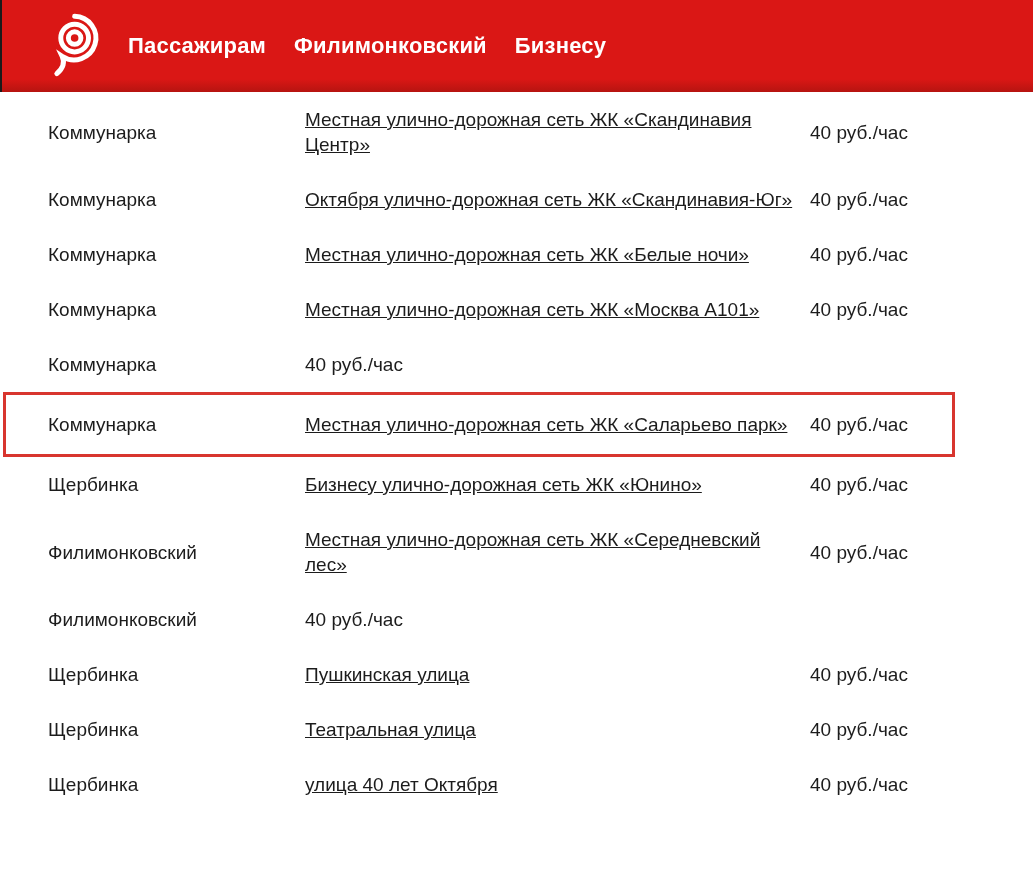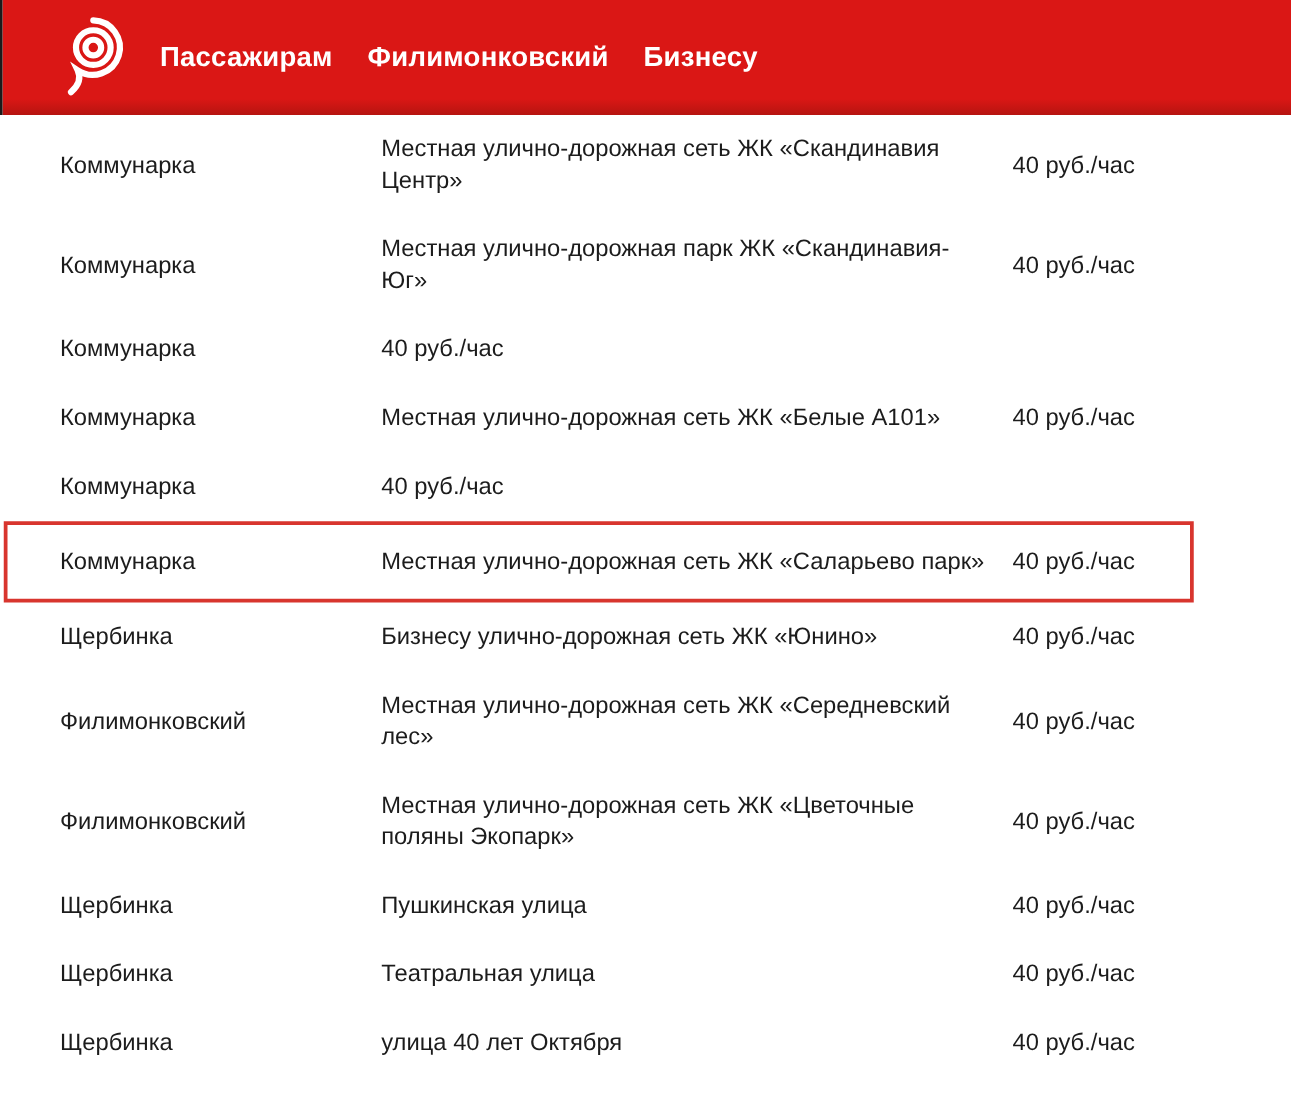--- a/index.html
+++ b/index.html
@@ -41,21 +41,21 @@
     position: relative;
     display: grid;
     grid-template-columns: 257px 505px 1fr;
     align-items: center;
     padding: 15px 14px 15px 48px;
     font-size: 19px;
     line-height: 25px;
   }
   .t-row.highlighted { padding-top: 20px; padding-bottom: 20px; }
   .cell-district { white-space: nowrap; }
-  .cell-street   { max-width: 490px; }
+  .cell-street   { max-width: 490px; text-decoration: underline; }
   .cell-price    { white-space: nowrap; }
   .highlight-rect {
     position: absolute;
     top: 0; bottom: 0; left: 3px; right: 78px;
     border: 3px solid #d8352e;
     pointer-events: none;
   }
 </style>
 </head>
 <body>
@@ -83,34 +83,35 @@
   <div class="t-row">
 
     <div class="cell-district">Коммунарка</div>
     <div class="cell-street">Местная улично-дорожная сеть ЖК «Скандинавия Центр»</div>
     <div class="cell-price">40 руб./час</div>
   </div>
 
   <div class="t-row">
 
     <div class="cell-district">Коммунарка</div>
-    <div class="cell-street">Местная улично-дорожная парк ЖК «Скандинавия-Юг»</div>
+    <div class="cell-street">Октября улично-дорожная сеть ЖК «Скандинавия-Юг»</div>
     <div class="cell-price">40 руб./час</div>
   </div>
 
   <div class="t-row">
 
     <div class="cell-district">Коммунарка</div>
+    <div class="cell-street">Местная улично-дорожная сеть ЖК «Белые ночи»</div>
     <div class="cell-price">40 руб./час</div>
   </div>
 
   <div class="t-row">
 
     <div class="cell-district">Коммунарка</div>
-    <div class="cell-street">Местная улично-дорожная сеть ЖК «Белые А101»</div>
+    <div class="cell-street">Местная улично-дорожная сеть ЖК «Москва А101»</div>
     <div class="cell-price">40 руб./час</div>
   </div>
 
   <div class="t-row">
 
     <div class="cell-district">Коммунарка</div>
     <div class="cell-price">40 руб./час</div>
   </div>
 
   <div class="t-row highlighted">
@@ -130,21 +131,20 @@
   <div class="t-row">
 
     <div class="cell-district">Филимонковский</div>
     <div class="cell-street">Местная улично-дорожная сеть ЖК «Середневский лес»</div>
     <div class="cell-price">40 руб./час</div>
   </div>
 
   <div class="t-row">
 
     <div class="cell-district">Филимонковский</div>
-    <div class="cell-street">Местная улично-дорожная сеть ЖК «Цветочные поляны Экопарк»</div>
     <div class="cell-price">40 руб./час</div>
   </div>
 
   <div class="t-row">
 
     <div class="cell-district">Щербинка</div>
     <div class="cell-street">Пушкинская улица</div>
     <div class="cell-price">40 руб./час</div>
   </div>
 

